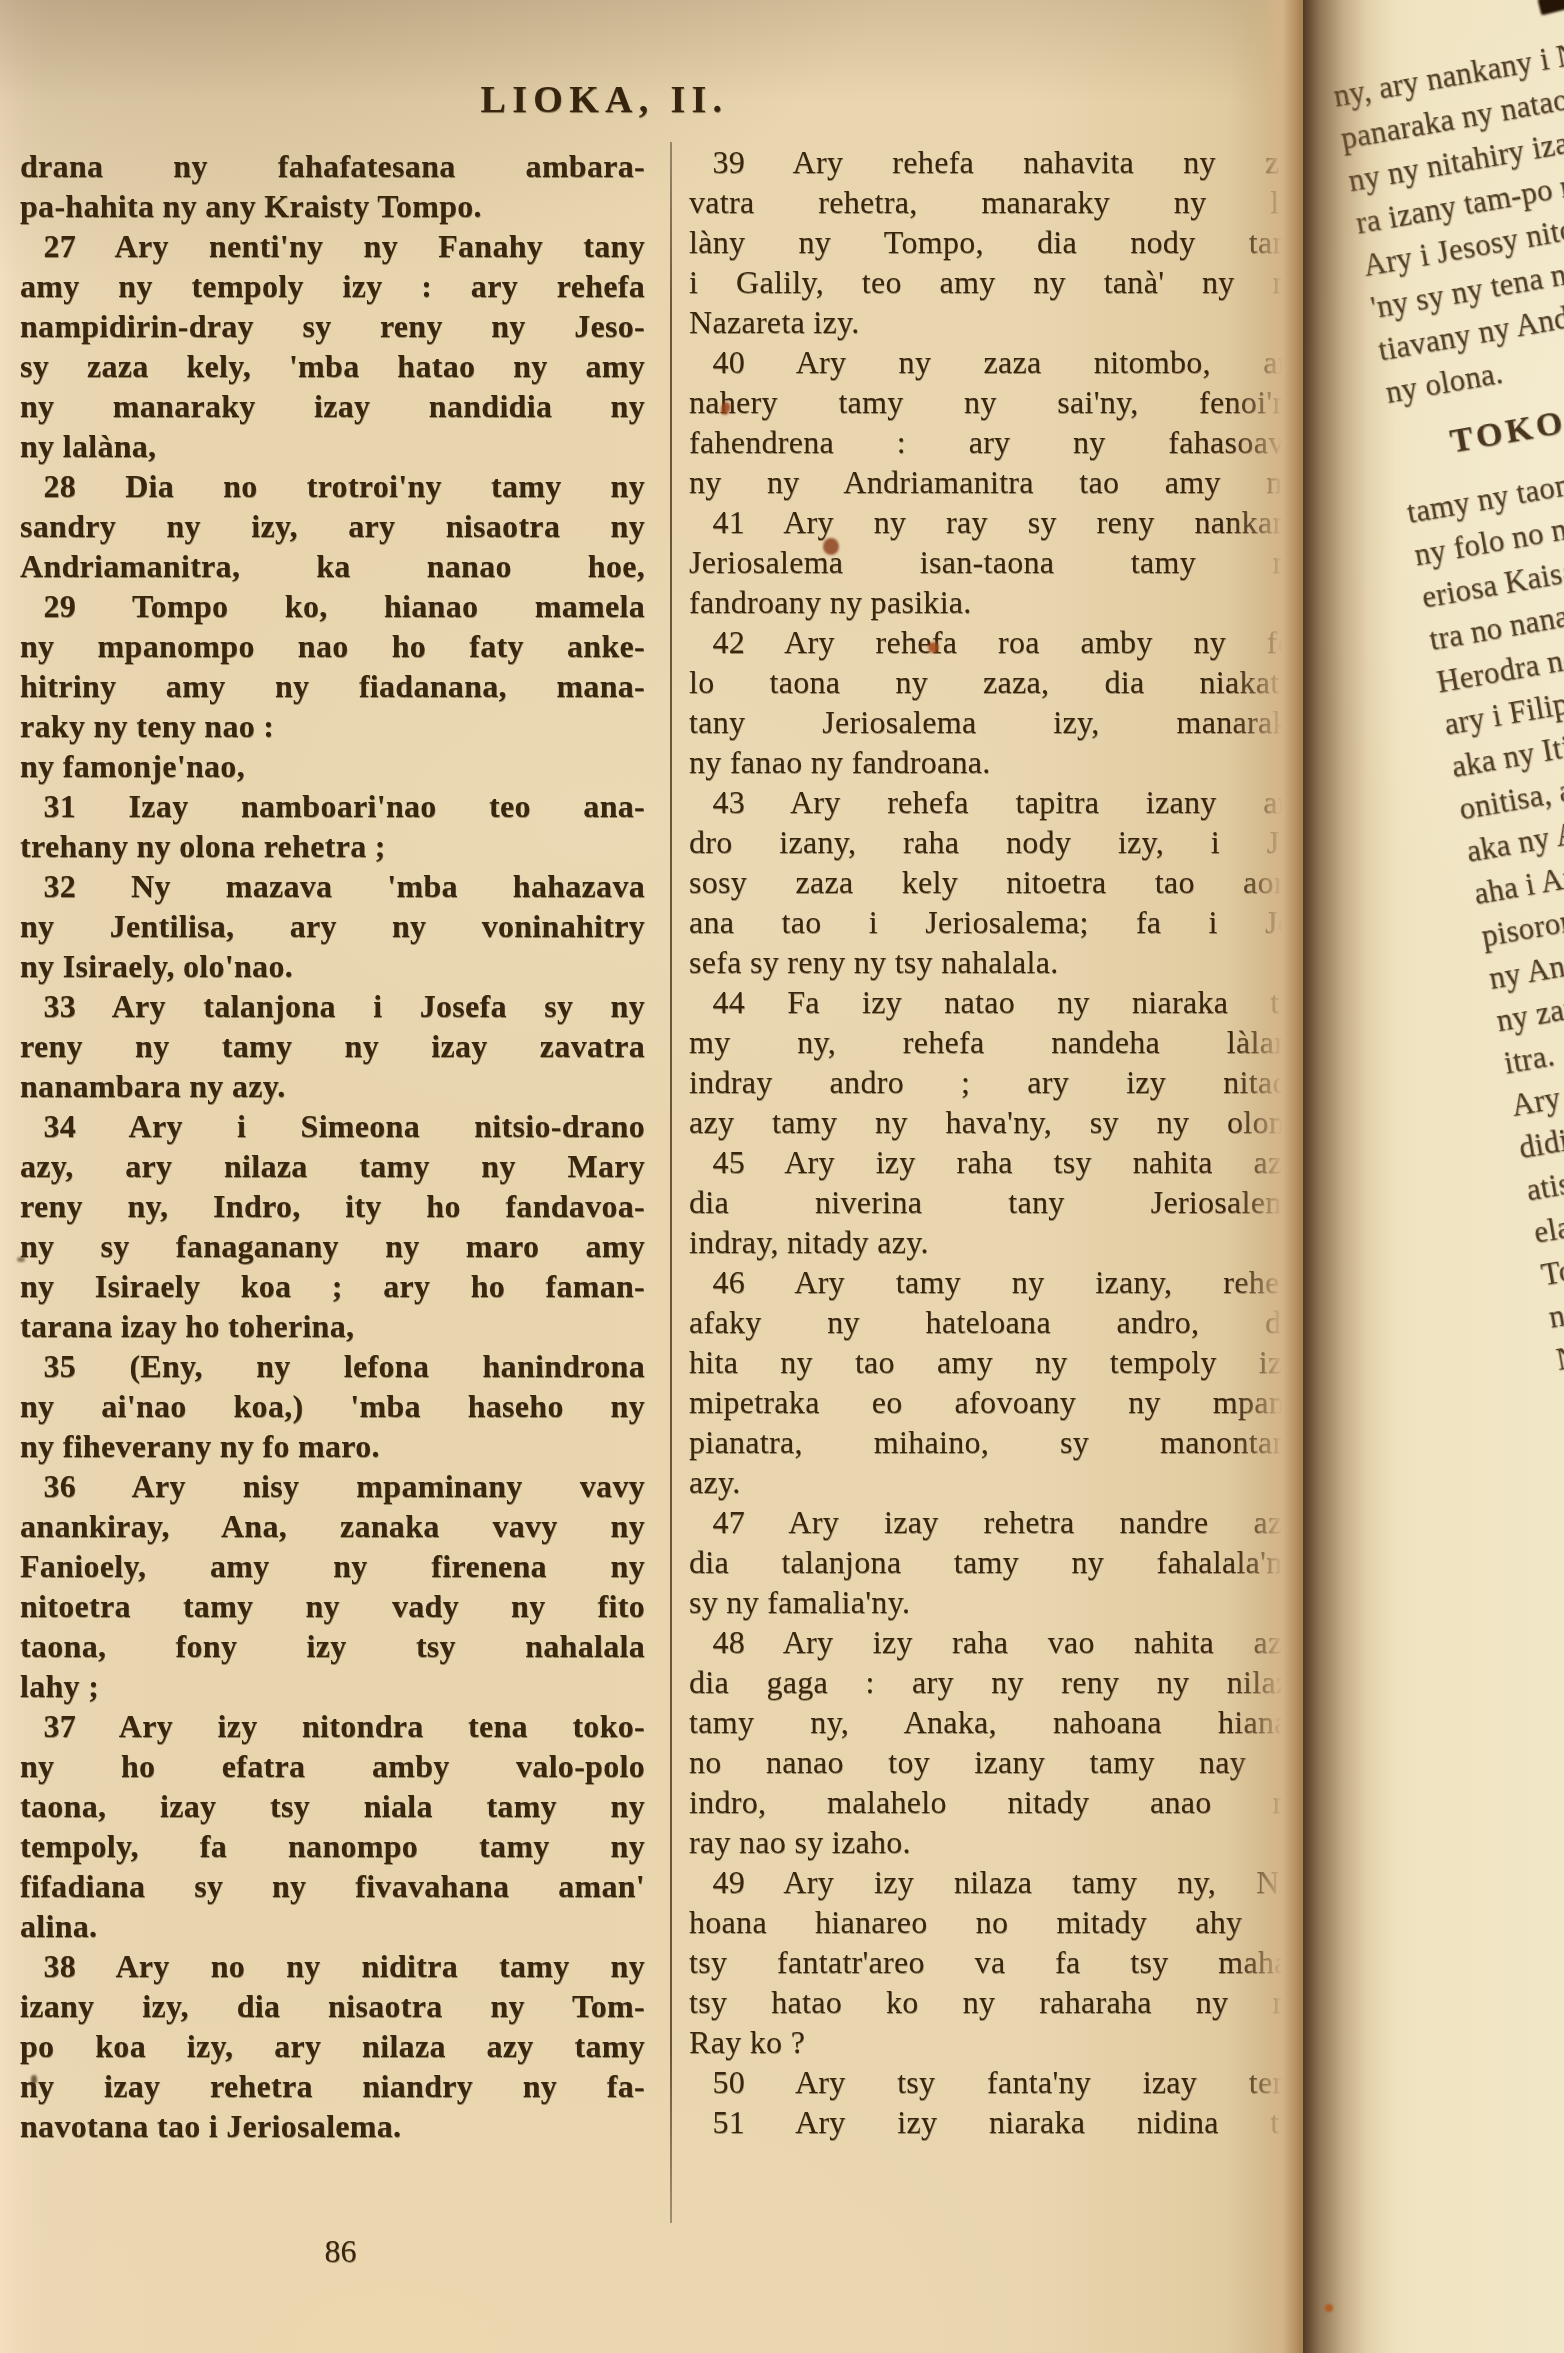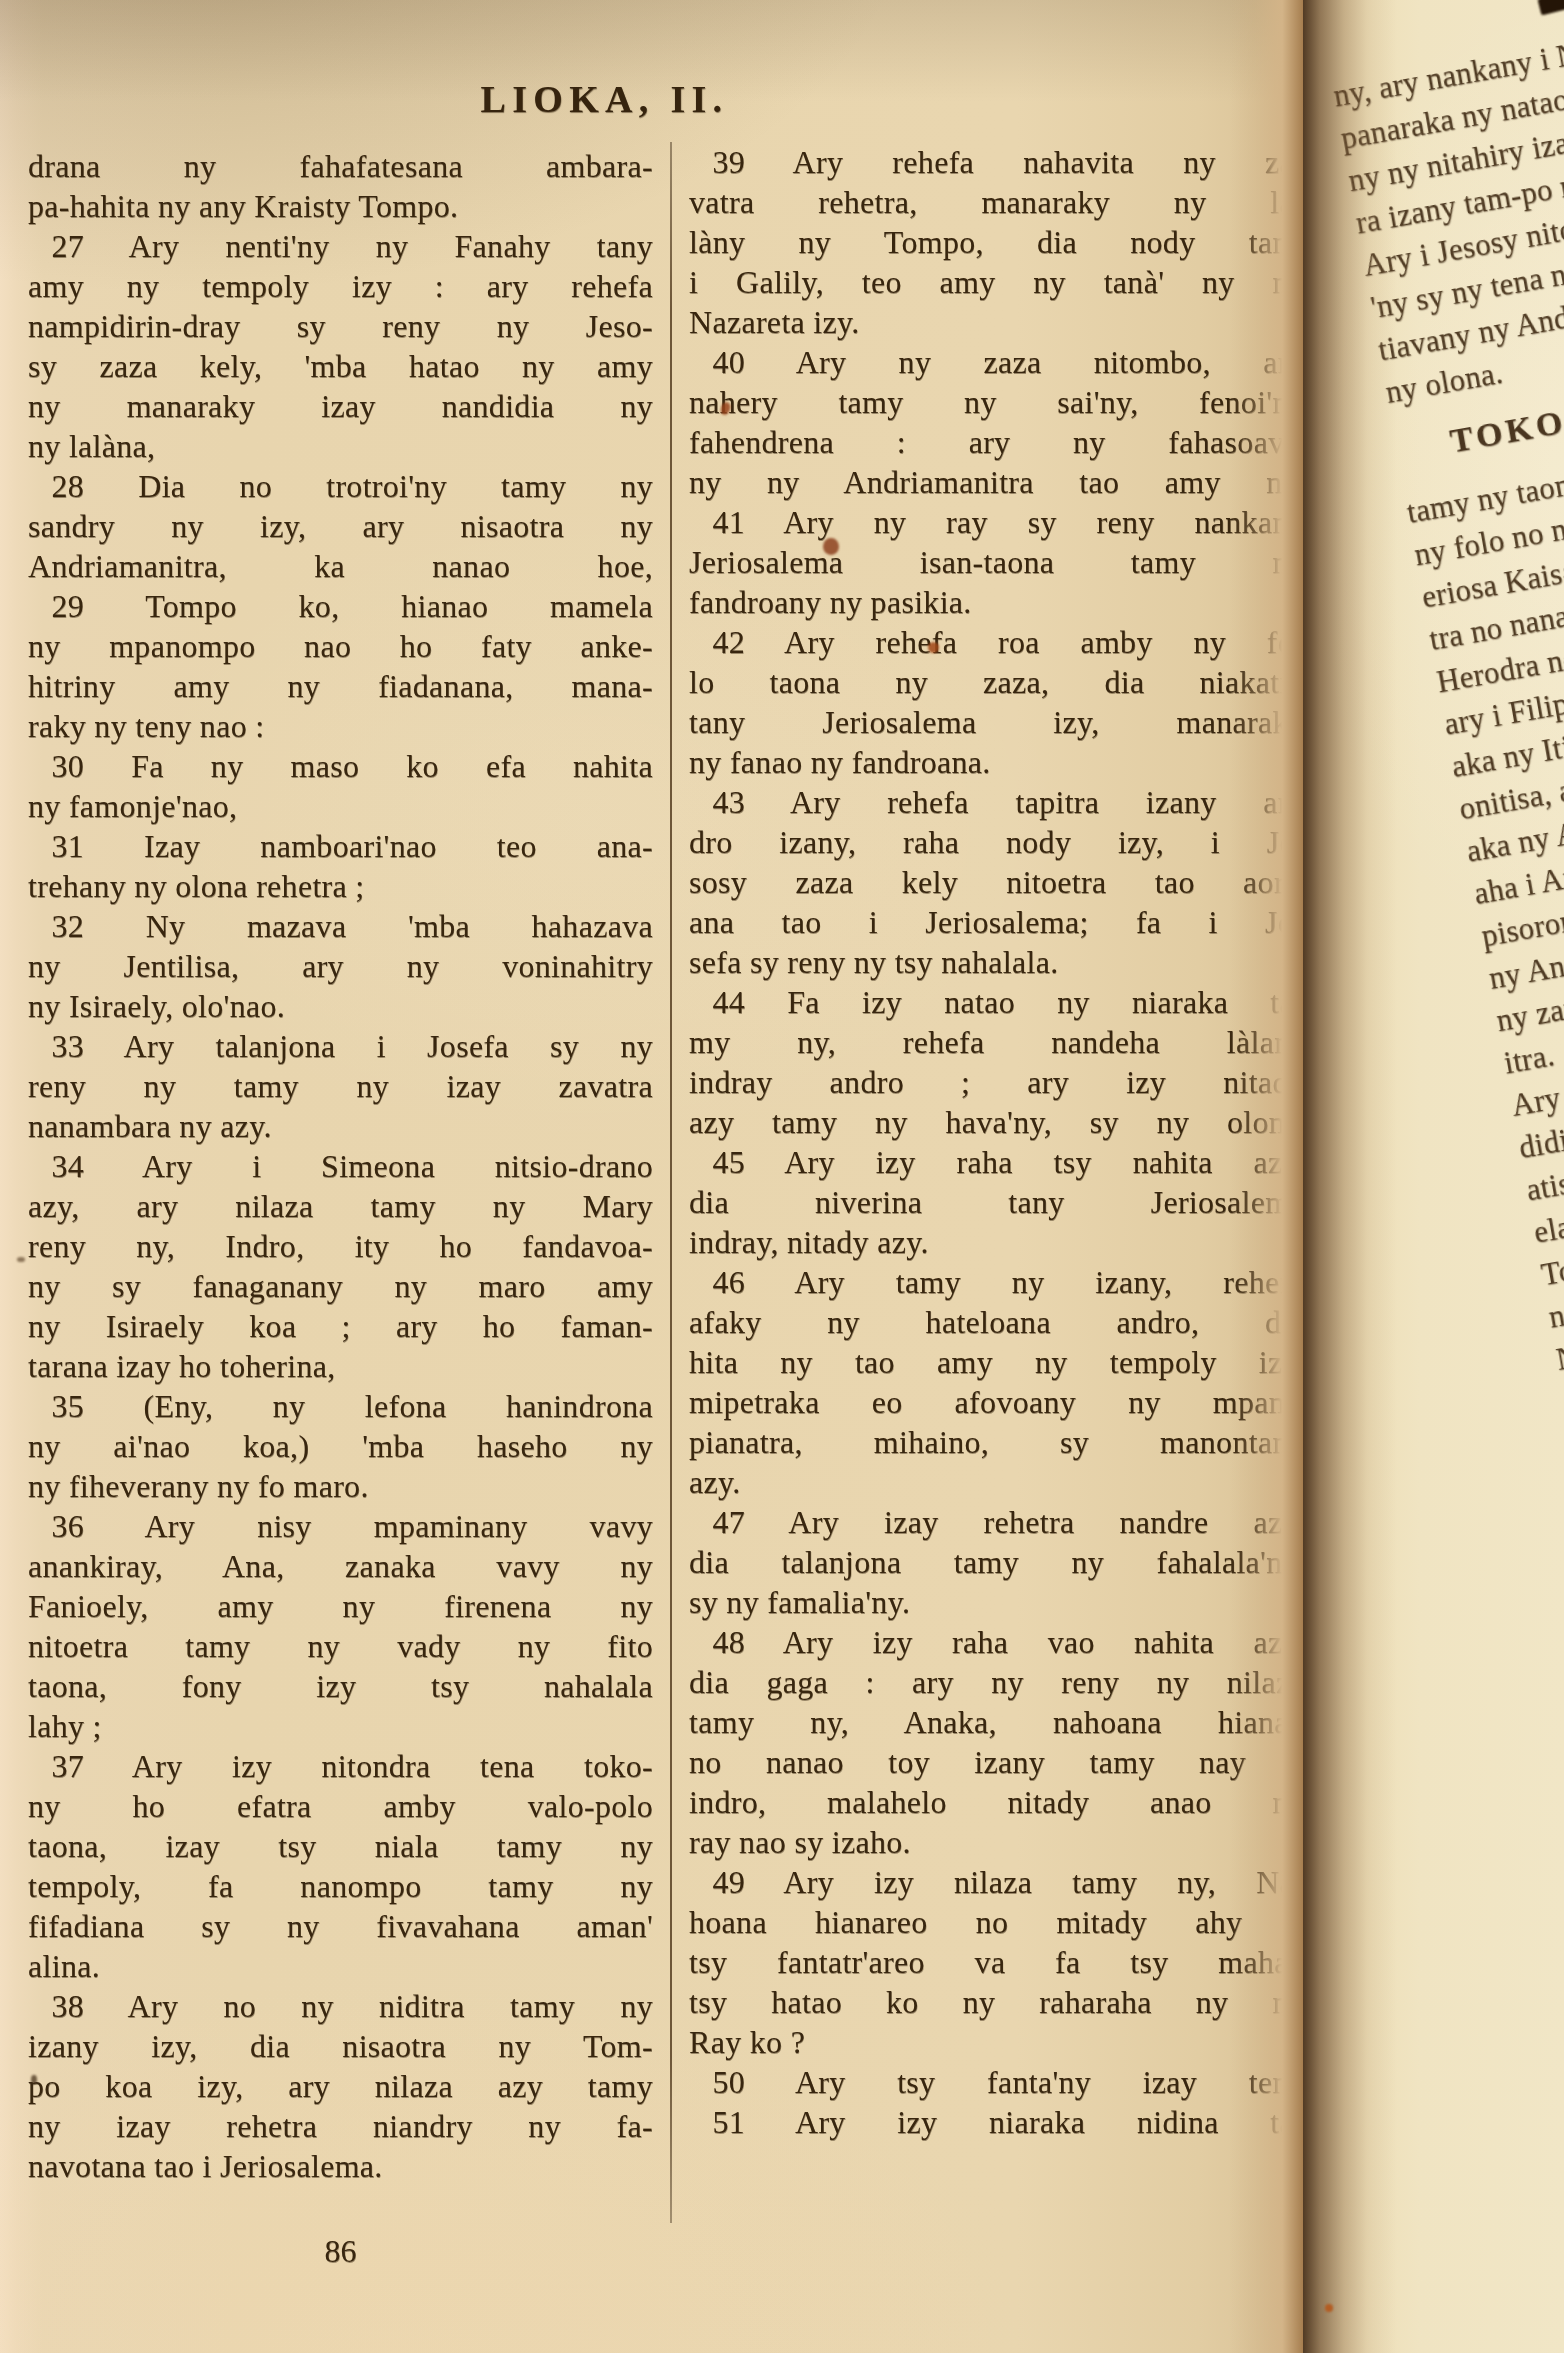--- a/index.html
+++ b/index.html
@@ -19,21 +19,21 @@
     background:linear-gradient(90deg,rgba(200,170,125,0) 0%,rgba(205,175,130,0.35) 35%,#d3b488 72%,#a67e4f 100%);}
   .page86::before{content:"";position:absolute;top:0;left:0;width:100%;height:102px;
     background:linear-gradient(180deg,rgba(95,72,45,0.17),rgba(95,72,45,0) 100%);}
 
   .title{position:absolute;left:0;top:77px;width:1299px;text-align:center;
     transform:translateX(-45px);font-size:38px;font-weight:bold;letter-spacing:6.3px;
     color:#36240e;text-shadow:0.5px 0.6px 0.8px rgba(50,33,12,0.5);}
 
   .col{position:absolute;font-size:32px;line-height:40px;letter-spacing:0.3px;
     text-shadow:0.4px 0.5px 0.6px rgba(56,38,15,0.45);}
-  .col-left{left:28px;top:146px;width:625px;}
+  .col-left{left:20px;top:146px;width:625px;font-weight:bold;}
   .col-right{left:689px;top:142px;width:616px;}
   .tl{text-align:justify;text-align-last:justify;}
   .tl.end{text-align-last:left;}
   .tl.verse{text-indent:23.5px;}
 
   .divider{position:absolute;left:670px;top:142px;width:2.3px;height:2081px;
     background:linear-gradient(180deg,rgba(90,72,48,0.55),#6d5638 8%,#6d5638 92%,rgba(90,72,48,0.5));}
 
   .pageno-left{position:absolute;left:28px;top:2225px;width:625px;text-align:center;
     font-size:32px;color:#38260f;text-shadow:0.4px 0.5px 0.6px rgba(56,38,15,0.45);margin-top:8px;}
@@ -82,21 +82,20 @@
         <div class="tl">sy zaza kely, 'mba hatao ny amy</div>
         <div class="tl">ny manaraky izay nandidia ny</div>
         <div class="tl end">ny lalàna,</div>
         <div class="tl verse">28 Dia no trotroi'ny tamy ny</div>
         <div class="tl">sandry ny izy, ary nisaotra ny</div>
         <div class="tl">Andriamanitra, ka nanao hoe,</div>
         <div class="tl verse">29 Tompo ko, hianao mamela</div>
         <div class="tl">ny mpanompo nao ho faty anke-</div>
         <div class="tl">hitriny amy ny fiadanana, mana-</div>
         <div class="tl end">raky ny teny nao :</div>
-        <div class="tl verse">30 Fa ny maso ko efa nahita</div>
         <div class="tl end">ny famonje'nao,</div>
         <div class="tl verse">31 Izay namboari'nao teo ana-</div>
         <div class="tl end">trehany ny olona rehetra ;</div>
         <div class="tl verse">32 Ny mazava 'mba hahazava</div>
         <div class="tl">ny Jentilisa, ary ny voninahitry</div>
         <div class="tl end">ny Isiraely, olo'nao.</div>
         <div class="tl verse">33 Ary talanjona i Josefa sy ny</div>
         <div class="tl">reny ny tamy ny izay zavatra</div>
         <div class="tl end">nanambara ny azy.</div>
         <div class="tl verse">34 Ary i Simeona nitsio-drano</div>

